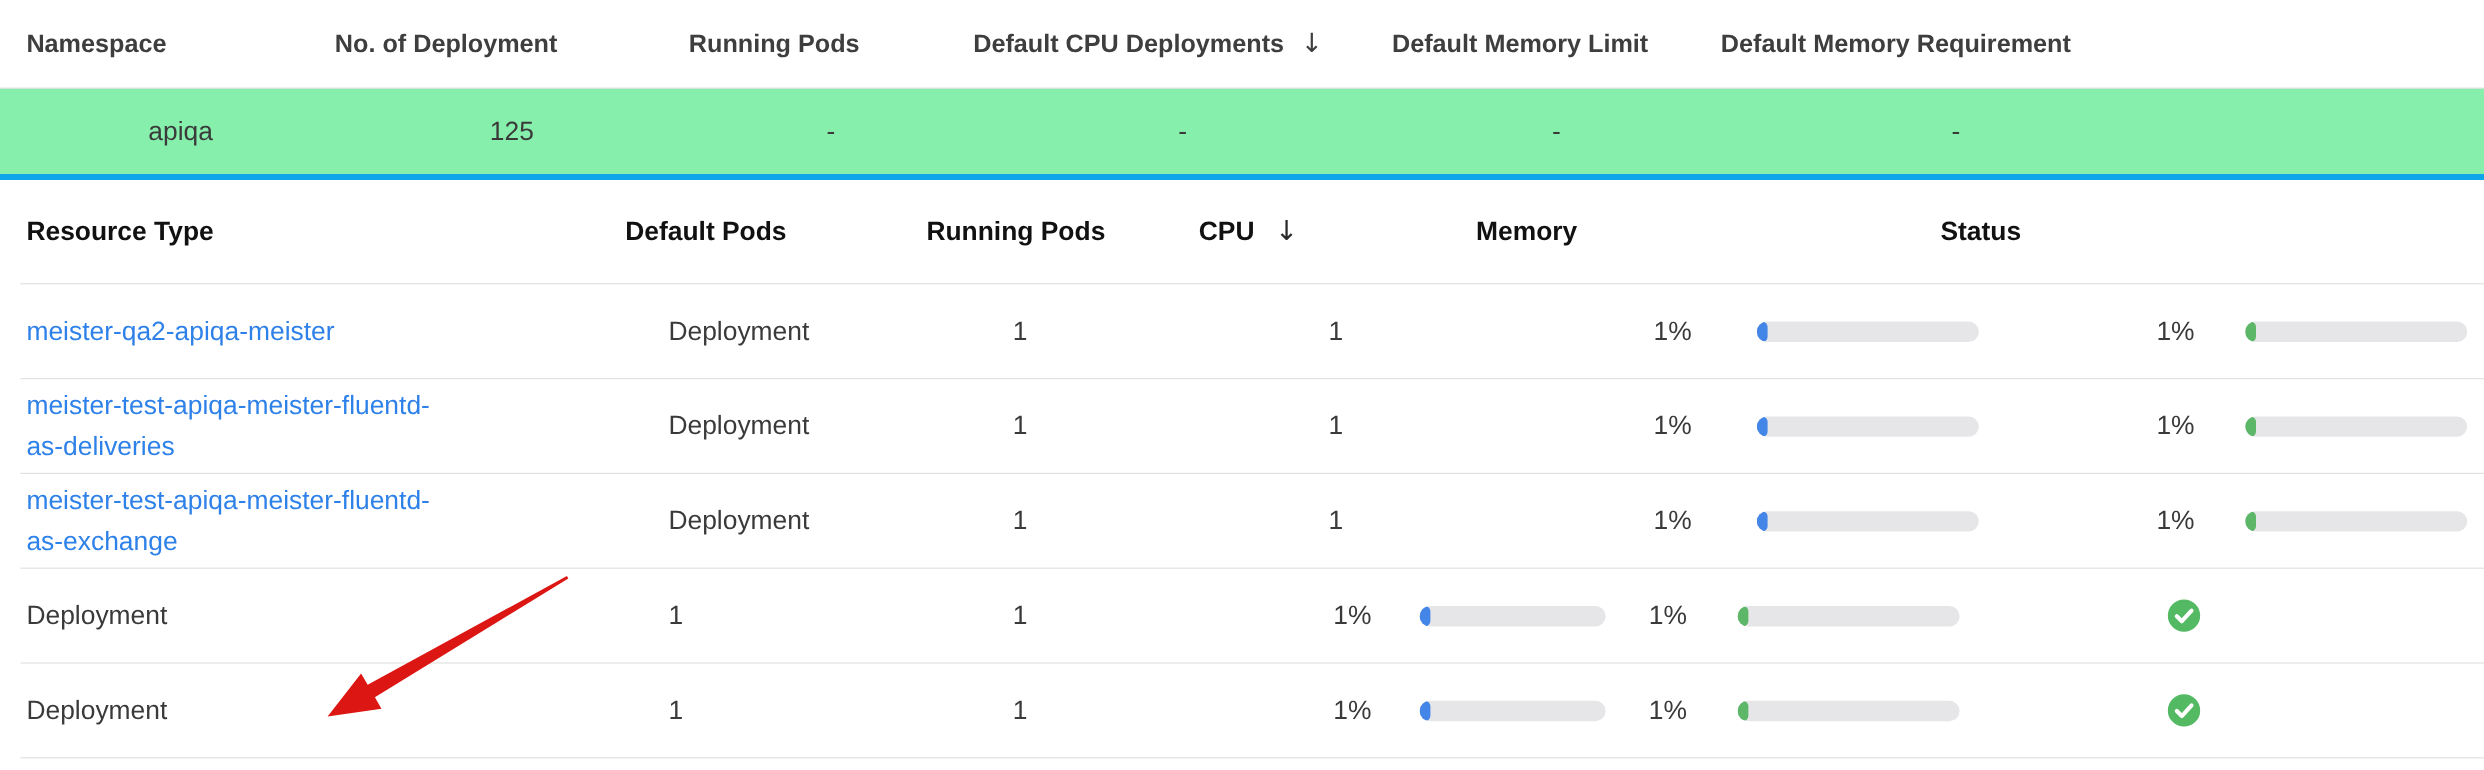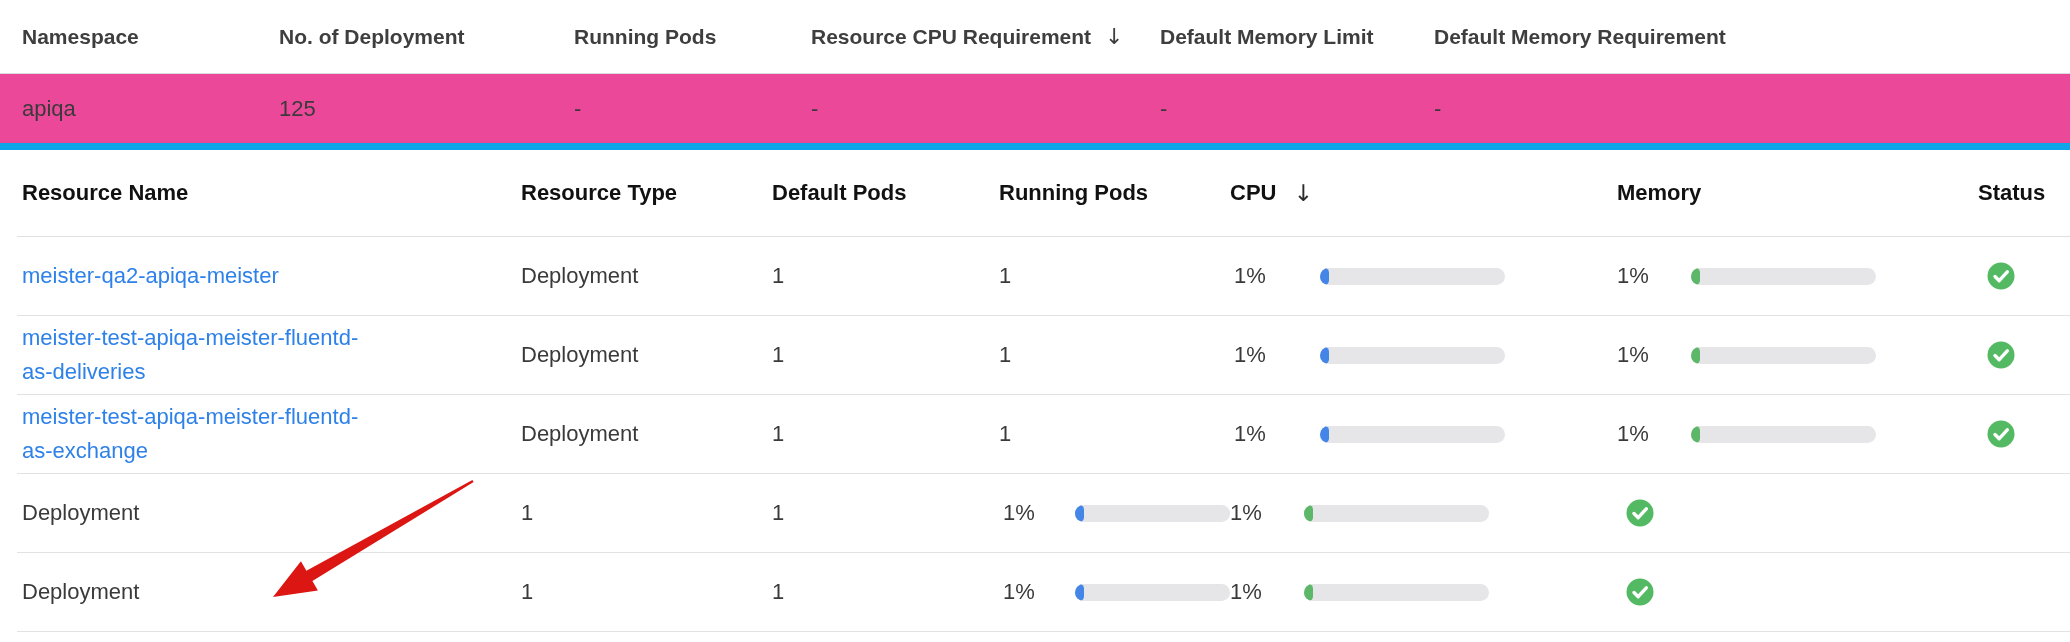--- a/index.html
+++ b/index.html
@@ -9,33 +9,34 @@
     color: #363636;
     position: relative;
   }
 
   
   .t1-grid {
     display: grid;
     grid-template-columns: 257px 295px 237px 349px 274px 392px 1fr;
     padding-left: 22px;
     align-items: center;
+    text-align: center;
   }
   .t1-header {
     height: 74px;
     border-bottom: 1px solid #dcdcdc;
     font-size: 21px;
     font-weight: 700;
     color: #3e3e3e;
   }
   .t1-header .hcell { display: flex; align-items: center; gap: 14px; }
   .t1-row {
     height: 76px;
-    background: #ec4899;
-    border-bottom: 7px solid #0ea5e9;
+    background: #86efac;
+    border-bottom: 5px solid #0ea5e9;
     font-size: 22px;
     color: #3a3a3a;
   }
 
   
   .t2-grid {
     display: grid;
     grid-template-columns: 499px 251px 227px 231px 387px 361px 1fr;
     padding-left: 5px;
     margin-left: 17px;
@@ -47,20 +48,21 @@
     font-size: 22px;
     font-weight: 700;
     color: #111111;
   }
   .t2-header .hcell { display: flex; align-items: center; gap: 17px; }
   .t2-row {
     height: 79px;
     border-bottom: 1px solid #e2e2e2;
     font-size: 22px;
     color: #3a3a3a;
+    gap: 36px;
   }
 
   .sort-arrow {
     font-family: "DejaVu Sans", sans-serif;
     font-weight: 400;
     font-size: 23px;
     color: #2b2b2b;
     line-height: 1;
   }
   .t1-header .sort-arrow { color: #3e3e3e; font-size: 22px; }
@@ -107,21 +109,21 @@
   <div class="hcell">
       <span>Namespace</span>
     </div>
   <div class="hcell">
       <span>No. of Deployment</span>
     </div>
   <div class="hcell">
       <span>Running Pods</span>
     </div>
   <div class="hcell">
-    <span>Resource CPU Requirement</span>
+    <span>Default CPU Deployments</span>
     <span class="sort-arrow">↓</span>
   </div>
   <div class="hcell">
       <span>Default Memory Limit</span>
     </div>
   <div class="hcell">
       <span>Default Memory Requirement</span>
     </div>
 </div>
 
@@ -129,23 +131,20 @@
   <div>apiqa</div>
   <div>125</div>
   <div>-</div>
   <div>-</div>
   <div>-</div>
   <div>-</div>
 </div>
 
 <div class="t2-grid t2-header">
   <div class="hcell">
-      <span>Resource Name</span>
-    </div>
-  <div class="hcell">
       <span>Resource Type</span>
     </div>
   <div class="hcell">
       <span>Default Pods</span>
     </div>
   <div class="hcell">
       <span>Running Pods</span>
     </div>
   <div class="hcell">
     <span>CPU</span>

